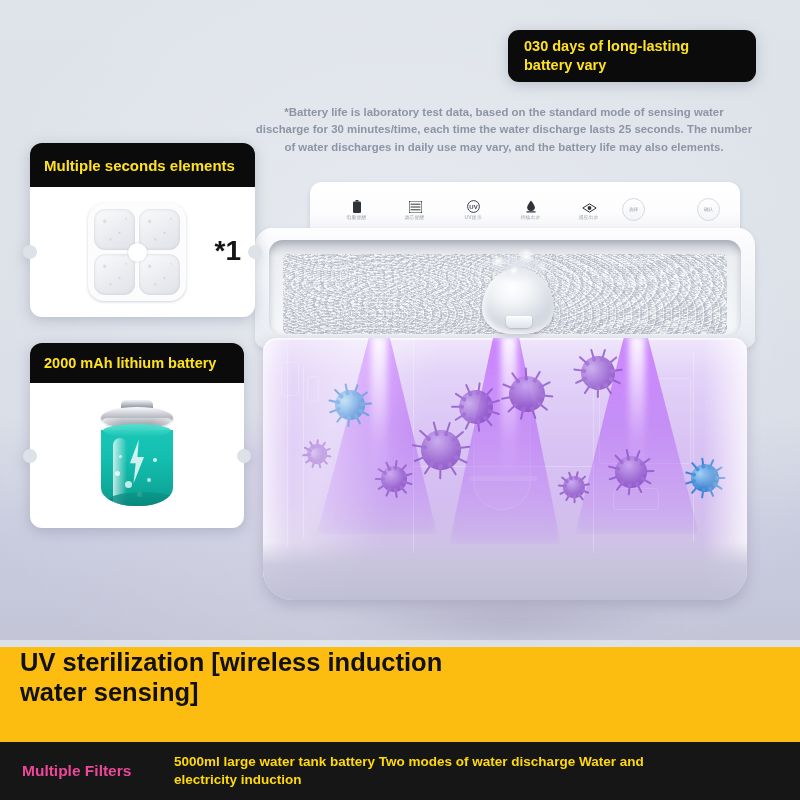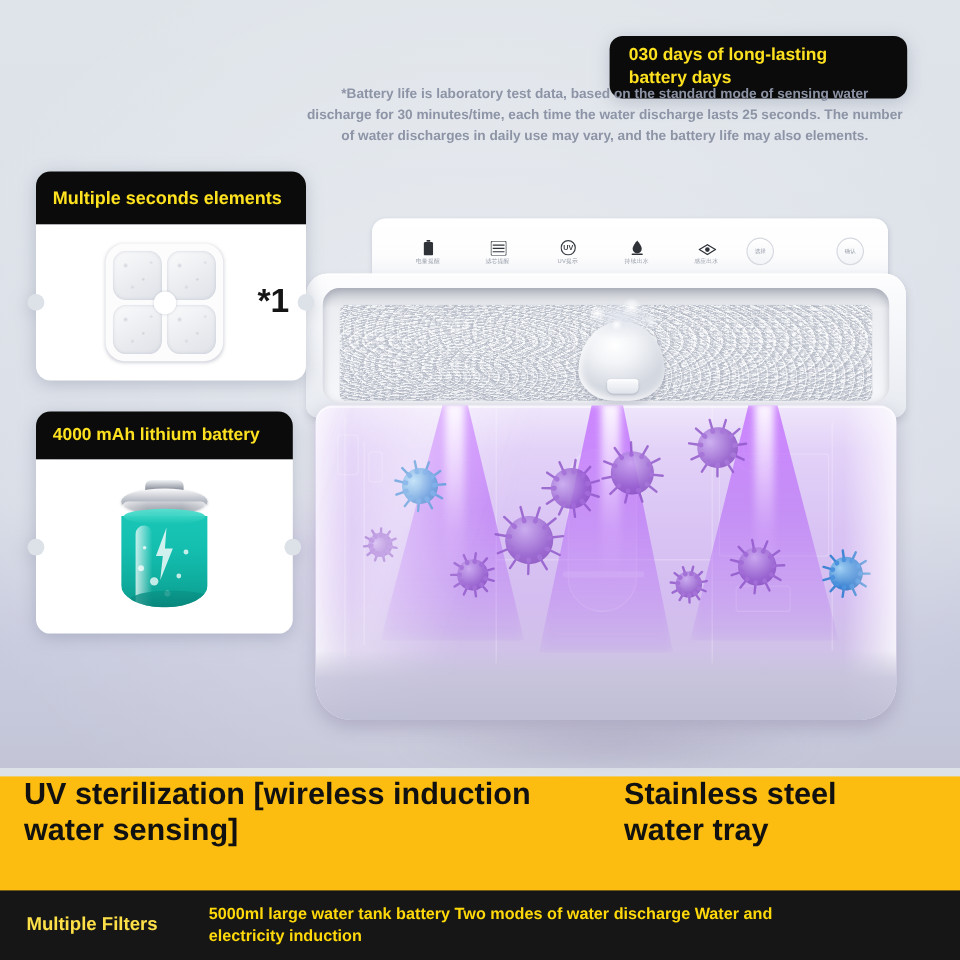--- a/index.html
+++ b/index.html
@@ -191,32 +191,32 @@
     background:linear-gradient(90deg,rgba(255,255,255,.75),rgba(255,255,255,0));}
   .batt-bottom{position:absolute;left:6px;bottom:-4px;width:72px;height:18px;border-radius:50%;
     background:linear-gradient(180deg,rgba(10,150,138,.85),rgba(8,120,112,.7));}
 
   
   #battery-life-badge{position:absolute;left:508px;top:30px;width:248px;height:52px;
     background:#0b0b0b;border-radius:11px;display:flex;align-items:center;padding:0 16px;
     filter:drop-shadow(0 3px 7px rgba(90,100,125,.28));}
   #battery-life-badge .txt{color:#ffe21f;font-weight:bold;font-size:14.5px;line-height:1.32;}
 
-  #disclaimer{position:absolute;left:215px;top:71px;width:578px;
+  #disclaimer{position:absolute;left:215px;top:104px;width:578px;
     text-align:center;color:#8d94a6;font-weight:bold;font-size:11.4px;line-height:1.52;}
 
   
   #yellow-banner{position:absolute;left:0;top:635px;width:800px;height:107px;
     background:#fcbd10;display:flex;align-items:flex-start;margin-top:12px;}
   #yellow-banner .col{color:#111;font-weight:bold;line-height:1.18;}
   #yellow-banner .col1{font-size:25.5px;margin-left:20px;width:500px;}
   #yellow-banner .col2{font-size:25.5px;}
   #black-strip{position:absolute;left:0;top:742px;width:800px;height:58px;
     background:#161616;display:flex;align-items:center;}
-  #black-strip .bs-left{color:#fde047;font-weight:bold;font-size:15.5px;
+  #black-strip .bs-left{color:#ec4899;font-weight:bold;font-size:15.5px;
     margin-left:22px;width:152px;}
   #black-strip .bs-right{color:#ffd90a;font-weight:bold;font-size:13.5px;line-height:1.3;
     width:590px;}
 </style>
 </head>
 <body>
 
 <div id="scene">
   <div class="bg-top"></div>
   <div class="bg-bottom"></div>
@@ -492,21 +492,21 @@
       <div class="pad p2"></div>
       <div class="pad p3"></div>
       <div class="pad p4"></div>
       <div class="pad-hole"></div>
     </div>
     <div class="filter-count">*1</div>
   </div>
 </div>
 
 <div class="card" id="card-battery">
-  <div class="card-head">4000 mAh lithium battery</div>
+  <div class="card-head">2000 mAh lithium battery</div>
   <div class="card-body">
     <div class="notch l"></div>
     <div class="notch r"></div>
     <div class="batt-art">
       <div class="batt-cap"></div>
       <div class="batt-top"></div>
       <div class="batt-body">
         <div class="batt-fluid">
           <div class="batt-fluid-top"></div>
           <div class="bub" style="left:14px;bottom:30px;width:5px;height:5px;"></div>
@@ -520,38 +520,34 @@
         <div class="batt-gloss"></div>
         <div class="batt-bottom"></div>
       </div>
     </div>
   </div>
 </div>
 
 <div id="battery-life-badge">
   <div class="txt">
     <div>030 days of long-lasting</div>
-    <div>battery days</div>
+    <div>battery vary</div>
   </div>
 </div>
 
 <div id="disclaimer">
   <div>*Battery life is laboratory test data, based on the standard mode of sensing water</div>
   <div>discharge for 30 minutes/time, each time the water discharge lasts 25 seconds. The number</div>
   <div>of water discharges in daily use may vary, and the battery life may also elements.</div>
 </div>
 
 <div id="yellow-banner">
   <div class="col col1">
     <div>UV sterilization [wireless induction</div>
     <div>water sensing]</div>
-  </div>
-  <div class="col col2">
-    <div>Stainless steel</div>
-    <div>water tray</div>
   </div>
 </div>
 
 <div id="black-strip">
   <div class="bs-left">Multiple Filters</div>
   <div class="bs-right">
     <div>5000ml large water tank battery Two modes of water discharge Water and</div>
     <div>electricity induction</div>
   </div>
 </div>

